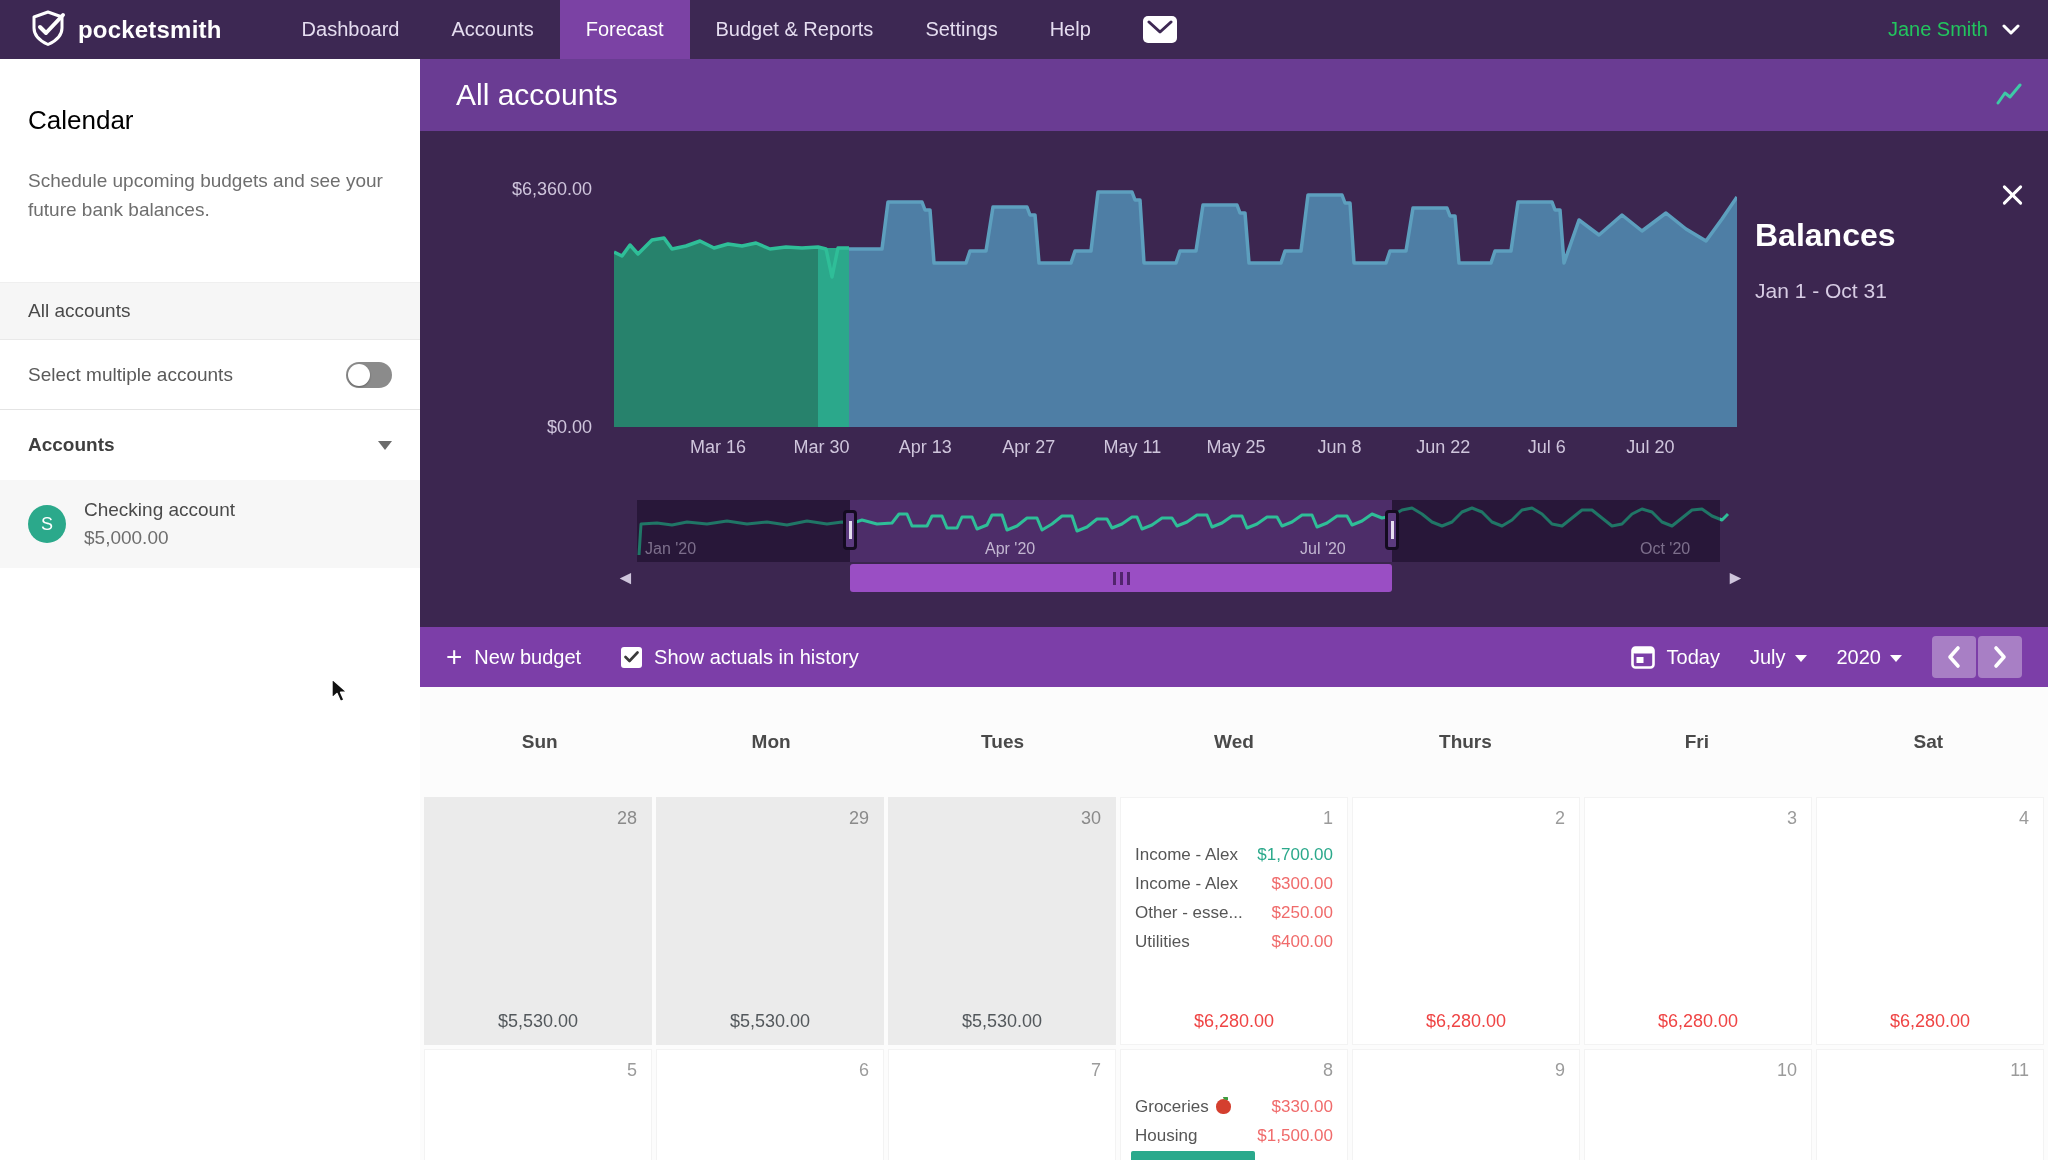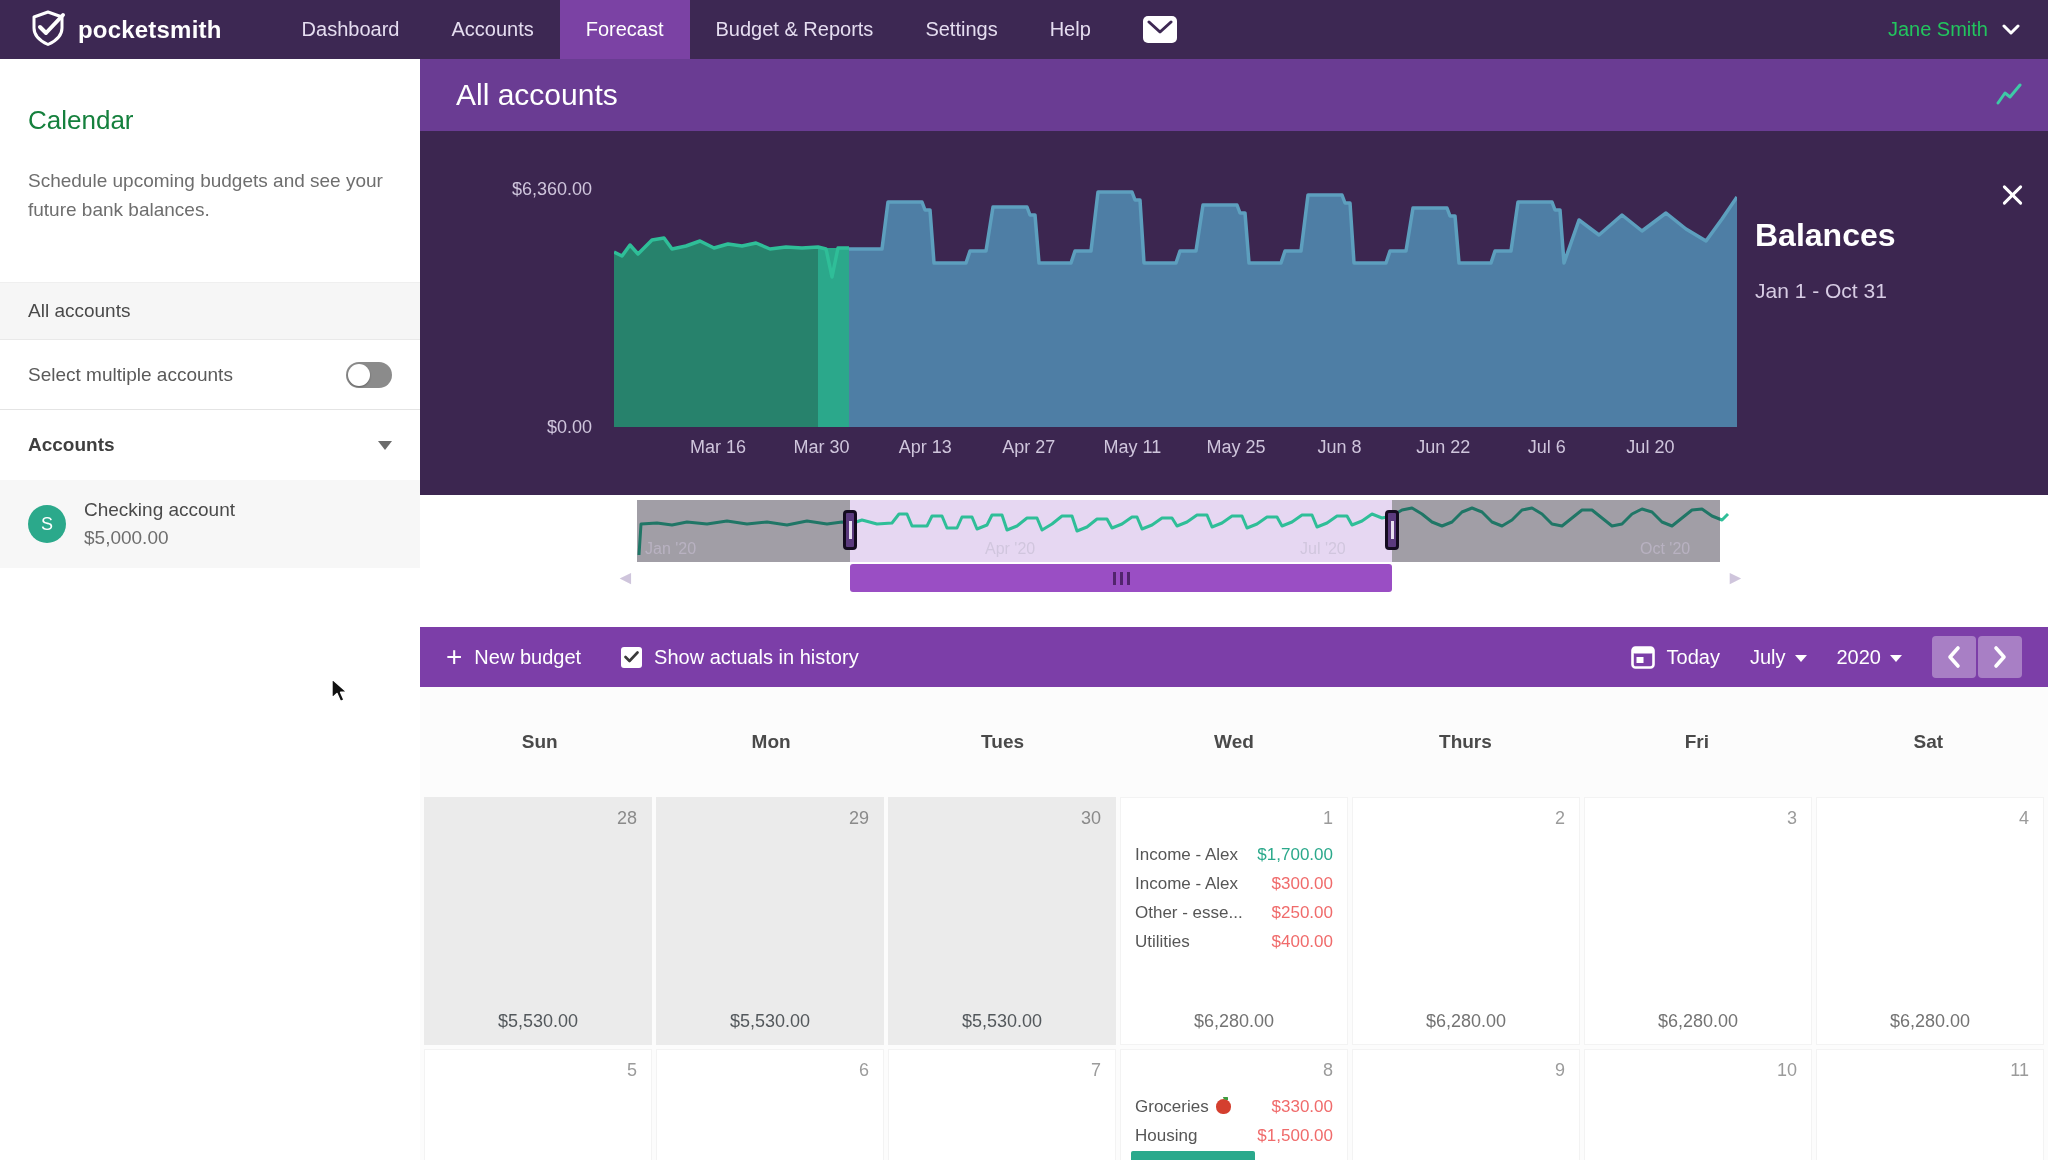--- a/index.html
+++ b/index.html
@@ -14,21 +14,21 @@
   .nav-menu { display:flex; margin-left:54px; height:59px; }
   .nav-item { padding:0 26px; line-height:59px; font-size:20px; color:#E5DDF0; cursor:pointer; }
   .nav-item.active { background:#7B42A4; color:#fff; }
   .mail-btn { margin-left:26px; width:34px; height:27px; background:#fff; border-radius:5px;
     display:flex; align-items:center; justify-content:center; }
   .nav-right { margin-left:auto; margin-right:28px; display:flex; align-items:center; gap:14px; }
   .nav-user { font-size:20px; color:#22c55e; }
 
   
   .sidebar { position:absolute; left:0; top:59px; width:420px; height:1101px; background:#fff; }
-  .sb-title { font-size:26px; color:#15803d; margin:46px 8px 0 28px; font-weight:400; }
+  .sb-title { font-size:26px; color:#000000; margin:46px 8px 0 28px; font-weight:400; }
   .sb-desc { font-size:19px; color:#6E6E6E; line-height:29px; margin:30px 28px 0 28px; }
   .sb-row-all { margin-top:58px; height:58px; background:#F6F6F6;
     border-top:1px solid #EFEFEF; border-bottom:1px solid #E9E9E9;
     display:flex; align-items:center; padding:0 28px; font-size:19px; color:#4A4A4A; cursor:pointer; }
   .sb-row-multi { height:70px; display:flex; align-items:center; justify-content:space-between;
     padding:0 28px; border-bottom:1px solid #E4E4E4; font-size:19px; color:#5A5A5A; }
   .toggle { width:46px; height:26px; border-radius:13px; background:#8B8B8B; position:relative; cursor:pointer; }
   .toggle-knob { position:absolute; left:2px; top:2px; width:22px; height:22px; border-radius:50%;
     background:#fff; box-shadow:0 1px 2px rgba(0,0,0,.3); }
   .sb-accounts-hdr { height:70px; display:flex; align-items:center; justify-content:space-between;
@@ -43,21 +43,21 @@
   .acct-bal { font-size:19px; color:#6E6E6E; margin-top:6px; }
 
   
   .main { position:absolute; left:420px; top:59px; width:1628px; height:1101px; }
   .main-header { position:absolute; left:0; top:0; width:1628px; height:72px; background:#6A3C93;
     display:flex; align-items:center; }
   .main-title { margin-left:36px; font-size:30px; color:#fff; font-weight:400; }
   .trend-icon { position:absolute; right:26px; top:24px; cursor:pointer; }
 
   
-  .chart-panel { position:absolute; left:0; top:72px; width:1628px; height:364px; background:#3C2650; }
+  .chart-panel { position:absolute; left:0; top:72px; width:1628px; height:496px; background:#3C2650; }
   .y-label { position:absolute; font-size:18px; color:#CFC5DC; text-align:right; width:120px; }
   .y-max { left:52px; top:48px; }
   .y-min { left:52px; top:286px; }
   .plot { position:absolute; left:194px; top:14px; width:1123px; height:282px; }
   .x-labels { position:absolute; left:194px; top:306px; width:1123px; height:24px; }
   .x-label { position:absolute; transform:translateX(-50%); font-size:18px; color:#CFC5DC; white-space:nowrap; }
   .close-icon { position:absolute; right:22px; top:50px; width:28px; height:28px; cursor:pointer; }
   .close-icon:before,.close-icon:after { content:""; position:absolute; left:13px; top:1px;
     width:3px; height:26px; background:#fff; border-radius:2px; }
   .close-icon:before { transform:rotate(45deg); } .close-icon:after { transform:rotate(-45deg); }
@@ -113,21 +113,21 @@
   .entries { margin-top:42px; }
   .entry { display:flex; justify-content:space-between; align-items:center; padding:0 14px;
     height:29px; font-size:17px; }
   .entry-label { color:#565656; white-space:nowrap; overflow:hidden; display:flex; align-items:center; gap:7px; }
   .entry-amount.income { color:#2BA98B; } .entry-amount.expense { color:#F06B6B; }
   .apple-icon { display:inline-block; width:15px; height:15px; background:#D43F2F; border-radius:50% 50% 46% 46%;
     position:relative; }
   .apple-icon:before { content:""; position:absolute; left:7px; top:-4px; width:5px; height:5px;
     background:#3E9B3E; border-radius:0 70% 0 70%; }
   .cell-balance { position:absolute; bottom:12px; left:0; width:100%; text-align:center; font-size:18px; }
-  .cell-balance.past { color:#53585C; } .cell-balance.future { color:#737373;text-align:center; }
+  .cell-balance.past { color:#53585C; } .cell-balance.future { color:#ef4444;text-align:center; }
   .teal-bar { margin:1px 0 0 10px; width:124px; height:16px; background:#2AA98C; border-radius:2px; }
 
   .cursor { position:absolute; left:330px; top:678px; z-index:50; pointer-events:none; }
 </style>
 </head>
 <body>
 
 <div class="nav">
   <div class="brand">
     <span>

